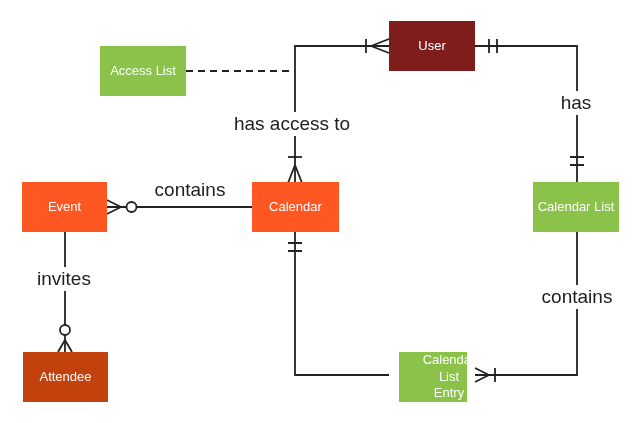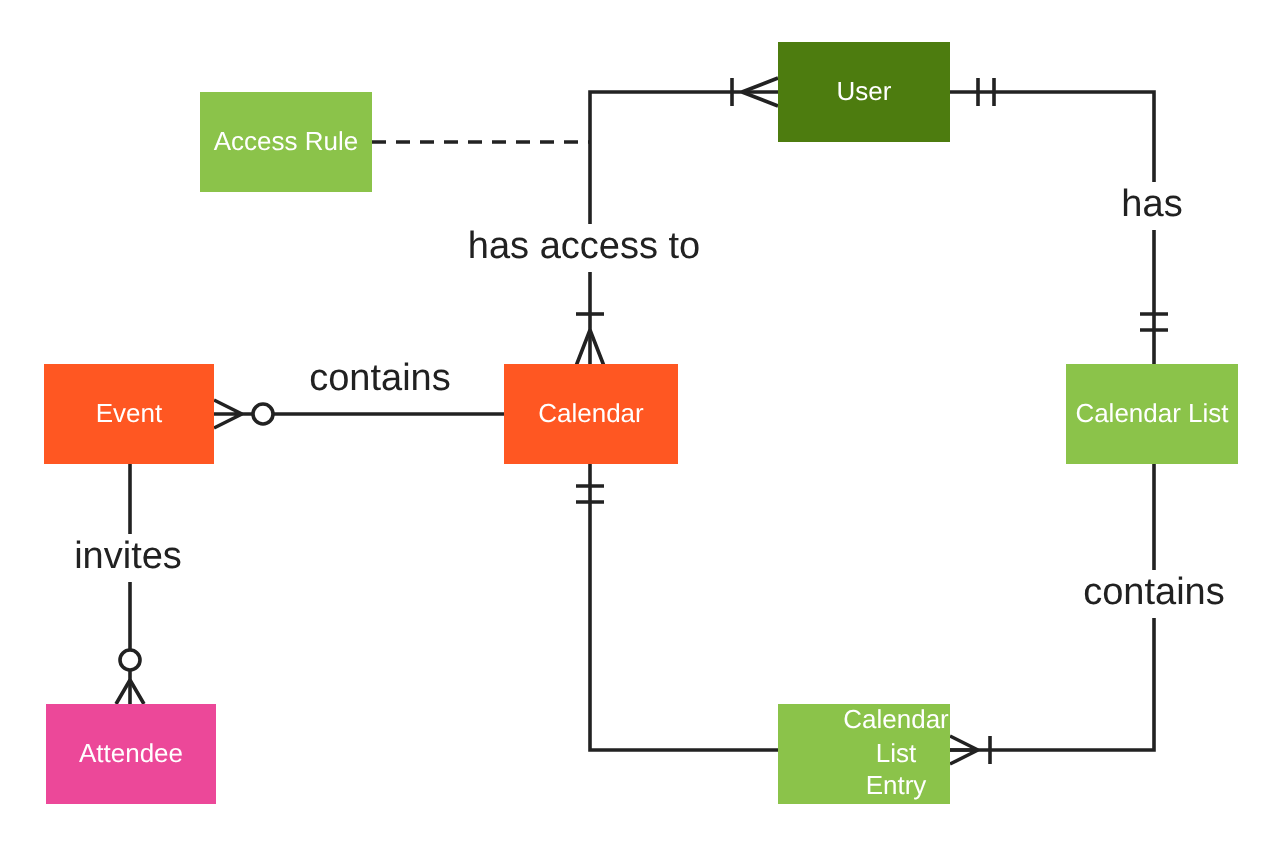--- a/index.html
+++ b/index.html
@@ -40,21 +40,21 @@
     line-height: 1.3;
     padding: 2px 4px;
     box-sizing: border-box;
   }
   .e-access-rule        { left: 100px; top:  46px; width: 86px; height: 50px; }
   .e-user               { left: 389px; top:  21px; width: 86px; height: 50px; }
   .e-event              { left:  22px; top: 182px; width: 85px; height: 50px; }
   .e-calendar           { left: 252px; top: 182px; width: 87px; height: 50px; }
   .e-calendar-list      { left: 533px; top: 182px; width: 86px; height: 50px; }
   .e-attendee           { left:  23px; top: 352px; width: 85px; height: 50px; }
-  .e-calendar-list-entry{ left: 389px; top: 352px; width: 86px; height: 50px; padding-left: 36px; }
+  .e-calendar-list-entry{ left: 399px; top: 352px; width: 68px; height: 50px; padding-left: 36px; }
   .rel-label {
     position: absolute;
     transform: translate(-50%, -50%);
     background: var(--background, #fff);
     padding: 1px 4px;
     font-size: 19px;
     color: var(--label_text, #212121);
     white-space: nowrap;
   }
   .l-contains-left  { left: 190px; top: 190px; }
@@ -107,35 +107,35 @@
       <circle cx="65" cy="330" r="5"></circle>
       <path d="M65,340 L58,352 M65,340 L72,352"></path>
     </g>
 
     <g>
       <path class="dashed" d="M186,71 H295"></path>
     </g>
   </svg>
 
   <div class="entity e-access-rule" style="background: rgb(139, 195, 74);">
-    <span>Access Rule</span>
+    <span>Access List</span>
   </div>
-  <div class="entity e-user" style="background: #4d7c0f;">
+  <div class="entity e-user" style="background: #7f1d1d;">
     <span>User</span>
   </div>
   <div class="entity e-event" style="background: rgb(255, 87, 34);">
     <span>Event</span>
   </div>
   <div class="entity e-calendar-list" style="background: rgb(139, 195, 74);">
     <span>Calendar List</span>
   </div>
   <div class="entity e-calendar" style="background: rgb(255, 87, 34);">
     <span>Calendar</span>
   </div>
-  <div class="entity e-attendee" style="background: #ec4899;">
+  <div class="entity e-attendee" style="background: #c2410c;">
     <span>Attendee</span>
   </div>
   <div class="entity e-calendar-list-entry" style="background: rgb(139, 195, 74);">
     <span>Calendar List Entry</span>
   </div>
 
   <div class="rel-label l-contains-left">contains</div>
   <div class="rel-label l-has-access-to">has access to</div>
   <div class="rel-label l-has">has</div>
   <div class="rel-label l-contains-right">contains</div>

